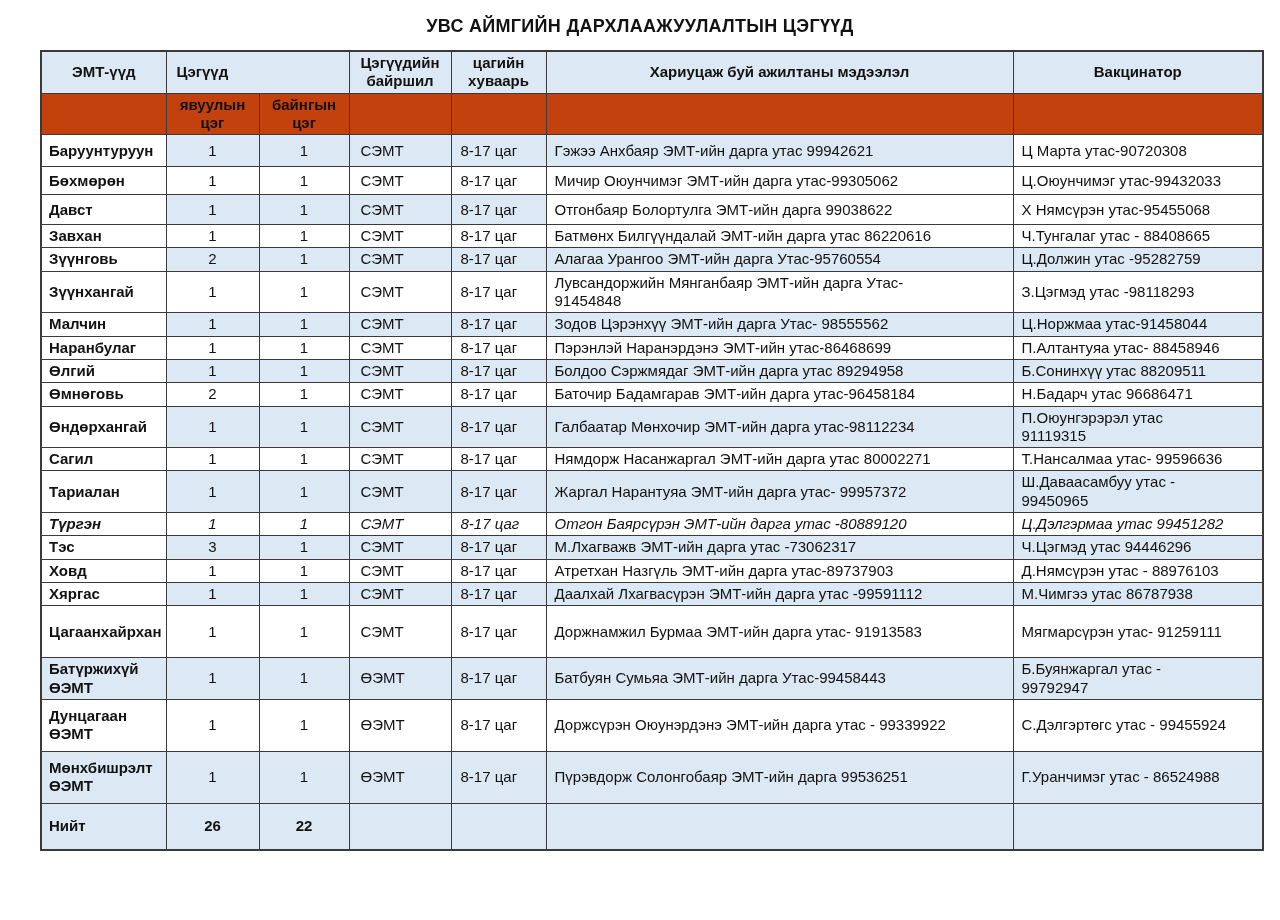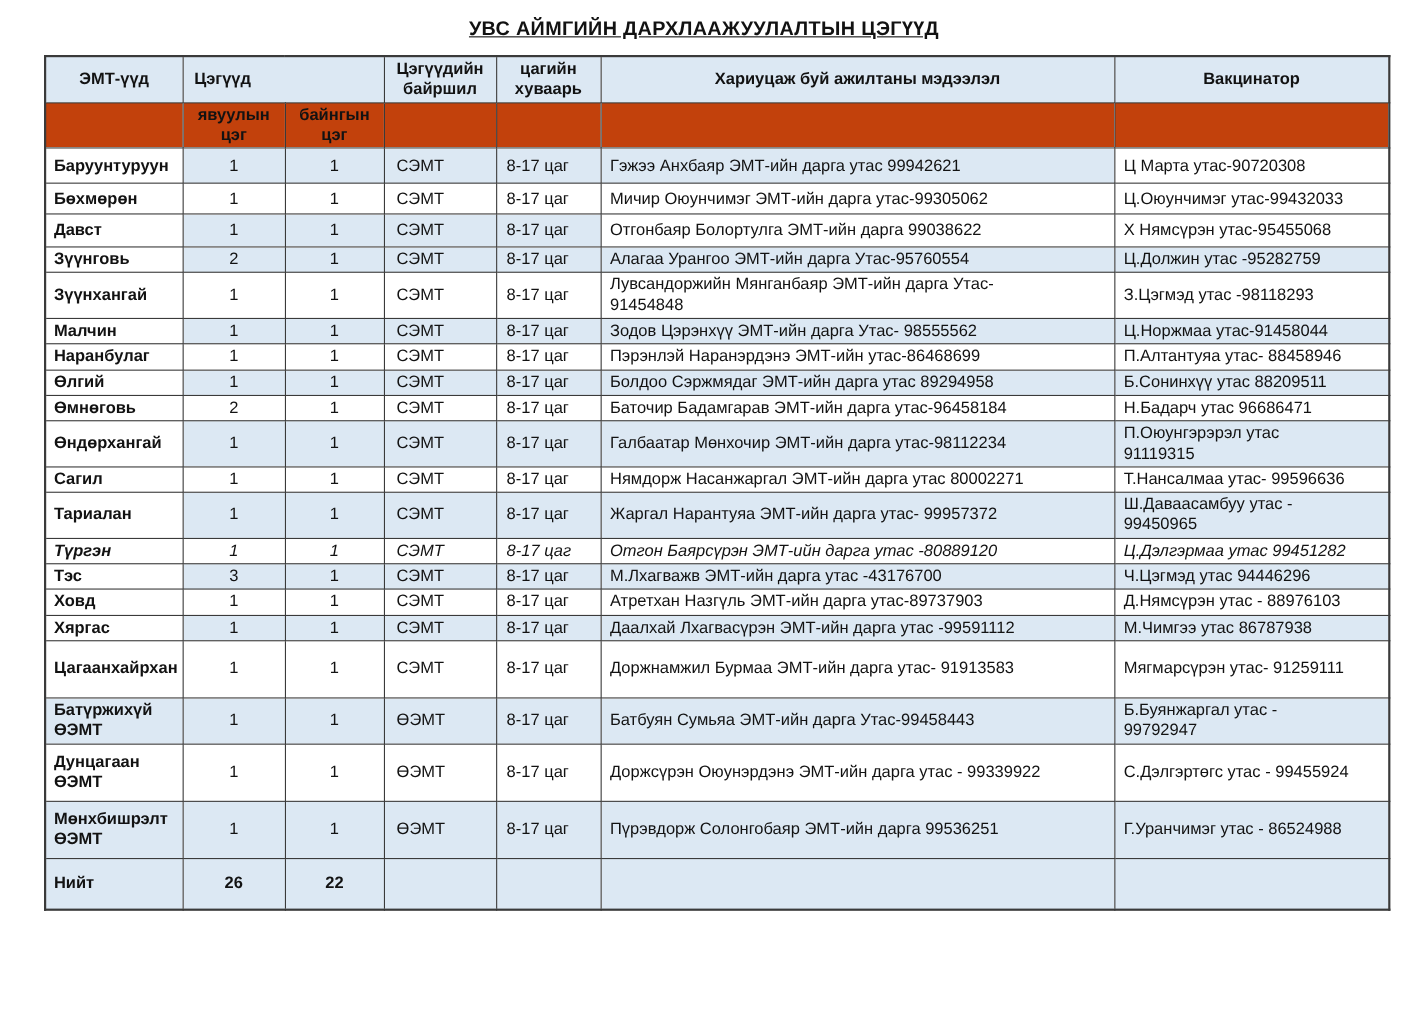--- a/index.html
+++ b/index.html
@@ -8,21 +8,21 @@
     --text:#121212;
   }
   *{box-sizing:border-box;}
   html,body{margin:0;padding:0;}
   body{
     width:1280px;height:920px;background:#ffffff;color:var(--text);
     font-family:"Liberation Sans", sans-serif;overflow:hidden;
   }
   .title{
     text-align:center;font-weight:bold;font-size:18px;
-    margin:16px 0 13px 0;letter-spacing:.3px;text-decoration:underline;
+    margin:16px 0 13px 0;letter-spacing:.3px;
   }
   table.tbl{
     border-collapse:collapse;table-layout:fixed;
     margin-left:40px;width:1222px;
     border:2px solid var(--border);
   }
   .tbl th,.tbl td{
     border:1.5px solid var(--border);
     vertical-align:middle;
     line-height:1.22;
@@ -100,20 +100,29 @@
       </tr>
       <tr style="height: 30px;">
         <td class="name">Давст</td>
         <td class="num blue">1</td>
         <td class="num blue">1</td>
         <td class="loc blue">СЭМТ</td>
         <td class="sched blue">8-17 цаг</td>
         <td class="staff">Отгонбаяр Болортулга ЭМТ-ийн дарга 99038622</td>
         <td class="vacc">Х Нямсүрэн утас-95455068</td>
       </tr>
+      <tr style="height: 22px;">
+        <td class="name">Завхан</td>
+        <td class="num">1</td>
+        <td class="num">1</td>
+        <td class="loc">СЭМТ</td>
+        <td class="sched">8-17 цаг</td>
+        <td class="staff">Батмөнх Билгүүндалай ЭМТ-ийн дарга утас 86220616</td>
+        <td class="vacc">Ч.Тунгалаг утас - 88408665</td>
+      </tr>
       <tr style="height: 21px;">
         <td class="name">Зүүнговь</td>
         <td class="num blue">2</td>
         <td class="num blue">1</td>
         <td class="loc blue">СЭМТ</td>
         <td class="sched blue">8-17 цаг</td>
         <td class="staff blue">Алагаа Урангоо ЭМТ-ийн дарга Утас-95760554</td>
         <td class="vacc blue">Ц.Должин утас -95282759</td>
       </tr>
       <tr style="height: 38px;">
@@ -199,21 +208,21 @@
         <td class="sched">8-17 цаг</td>
         <td class="staff">Отгон Баярсүрэн ЭМТ-ийн дарга утас -80889120</td>
         <td class="vacc">Ц.Дэлгэрмаа утас 99451282</td>
       </tr>
       <tr style="height: 21px;">
         <td class="name">Тэс</td>
         <td class="num blue">3</td>
         <td class="num blue">1</td>
         <td class="loc blue">СЭМТ</td>
         <td class="sched blue">8-17 цаг</td>
-        <td class="staff blue">М.Лхагважв ЭМТ-ийн дарга утас -43176700</td>
+        <td class="staff blue">М.Лхагважв ЭМТ-ийн дарга утас -73062317</td>
         <td class="vacc blue">Ч.Цэгмэд утас 94446296</td>
       </tr>
       <tr style="height: 21px; padding-left: 42px;">
         <td class="name">Ховд</td>
         <td class="num">1</td>
         <td class="num">1</td>
         <td class="loc">СЭМТ</td>
         <td class="sched">8-17 цаг</td>
         <td class="staff">Атретхан Назгүль ЭМТ-ийн дарга утас-89737903</td>
         <td class="vacc">Д.Нямсүрэн утас - 88976103</td>

